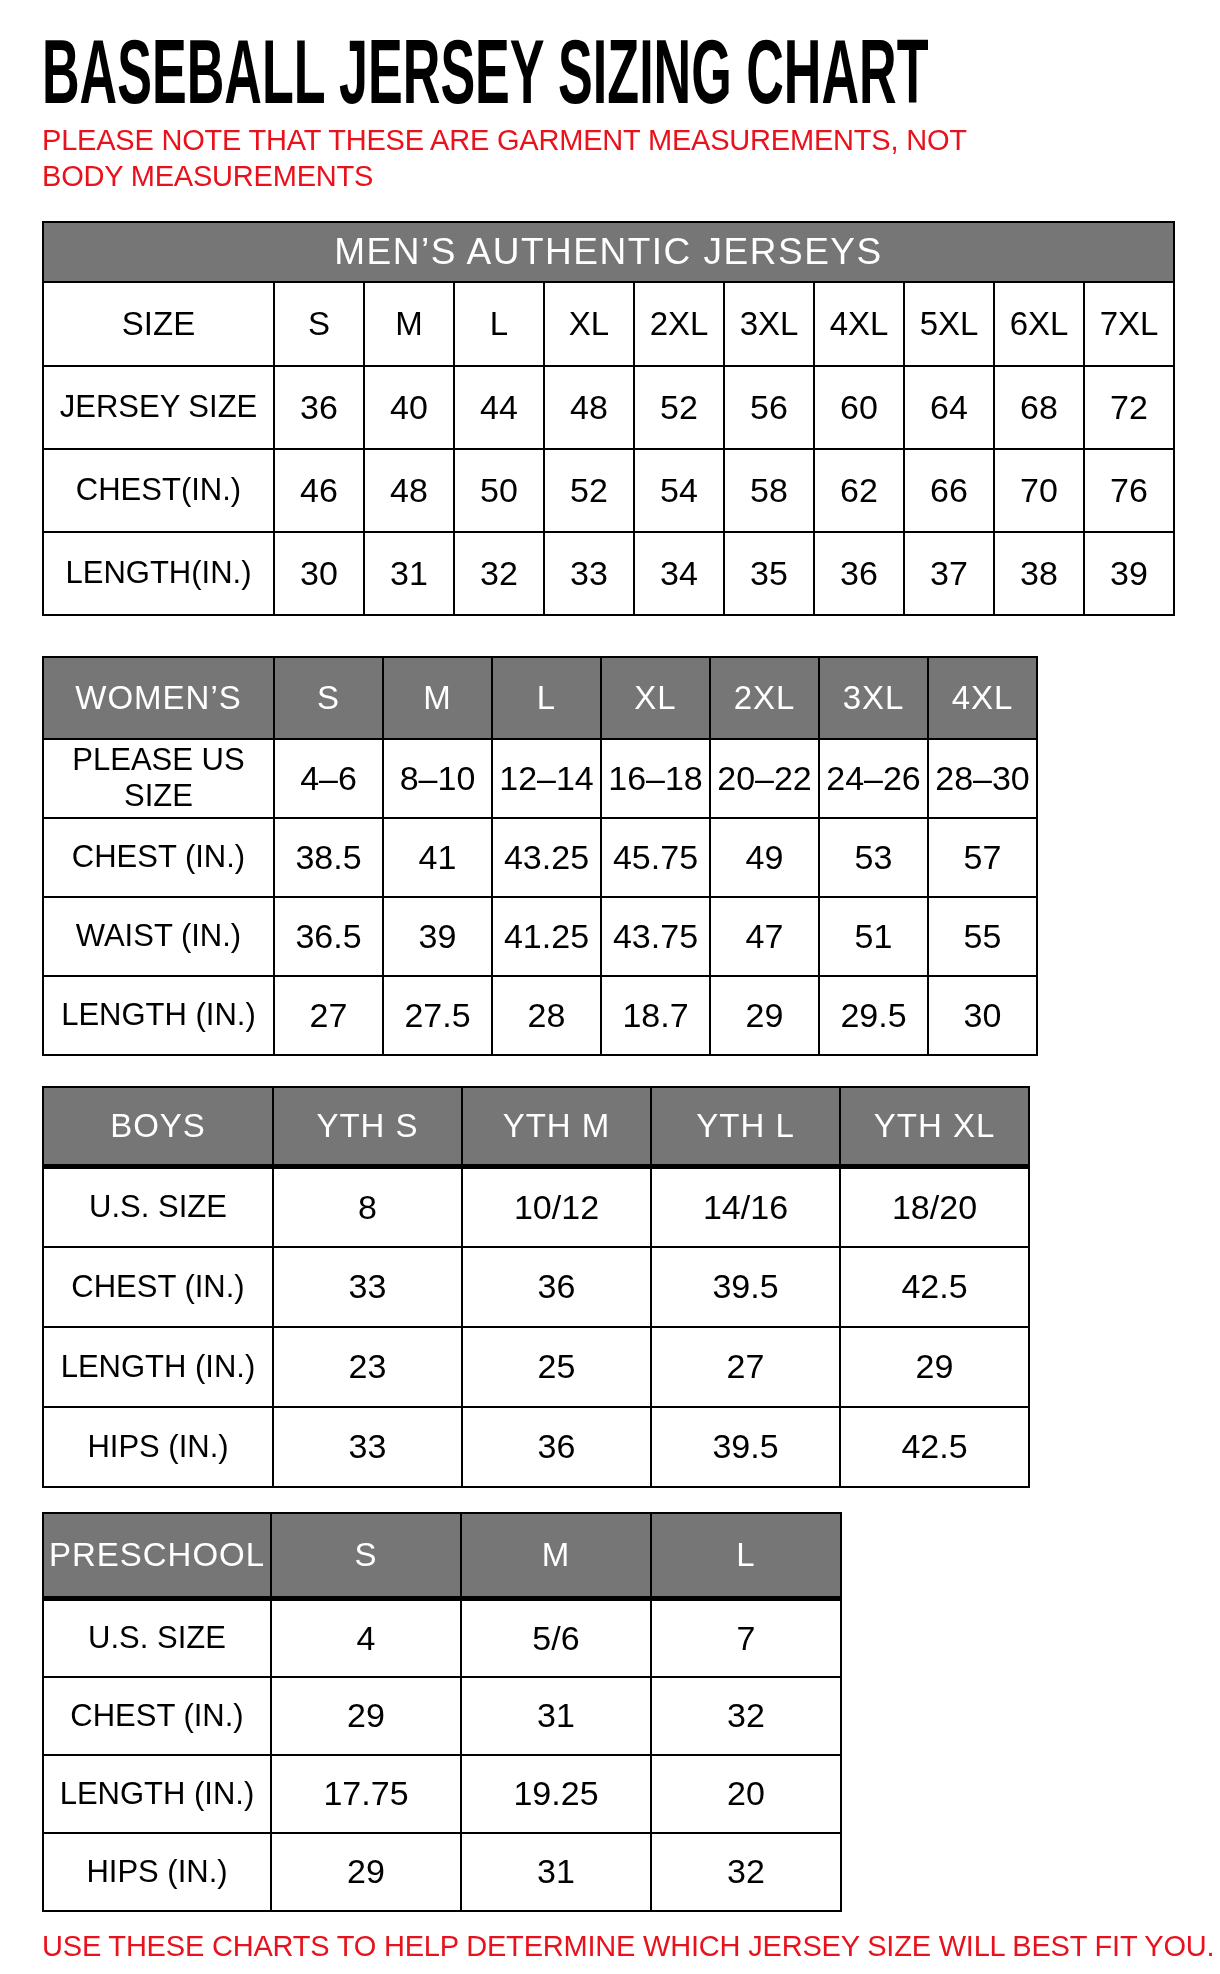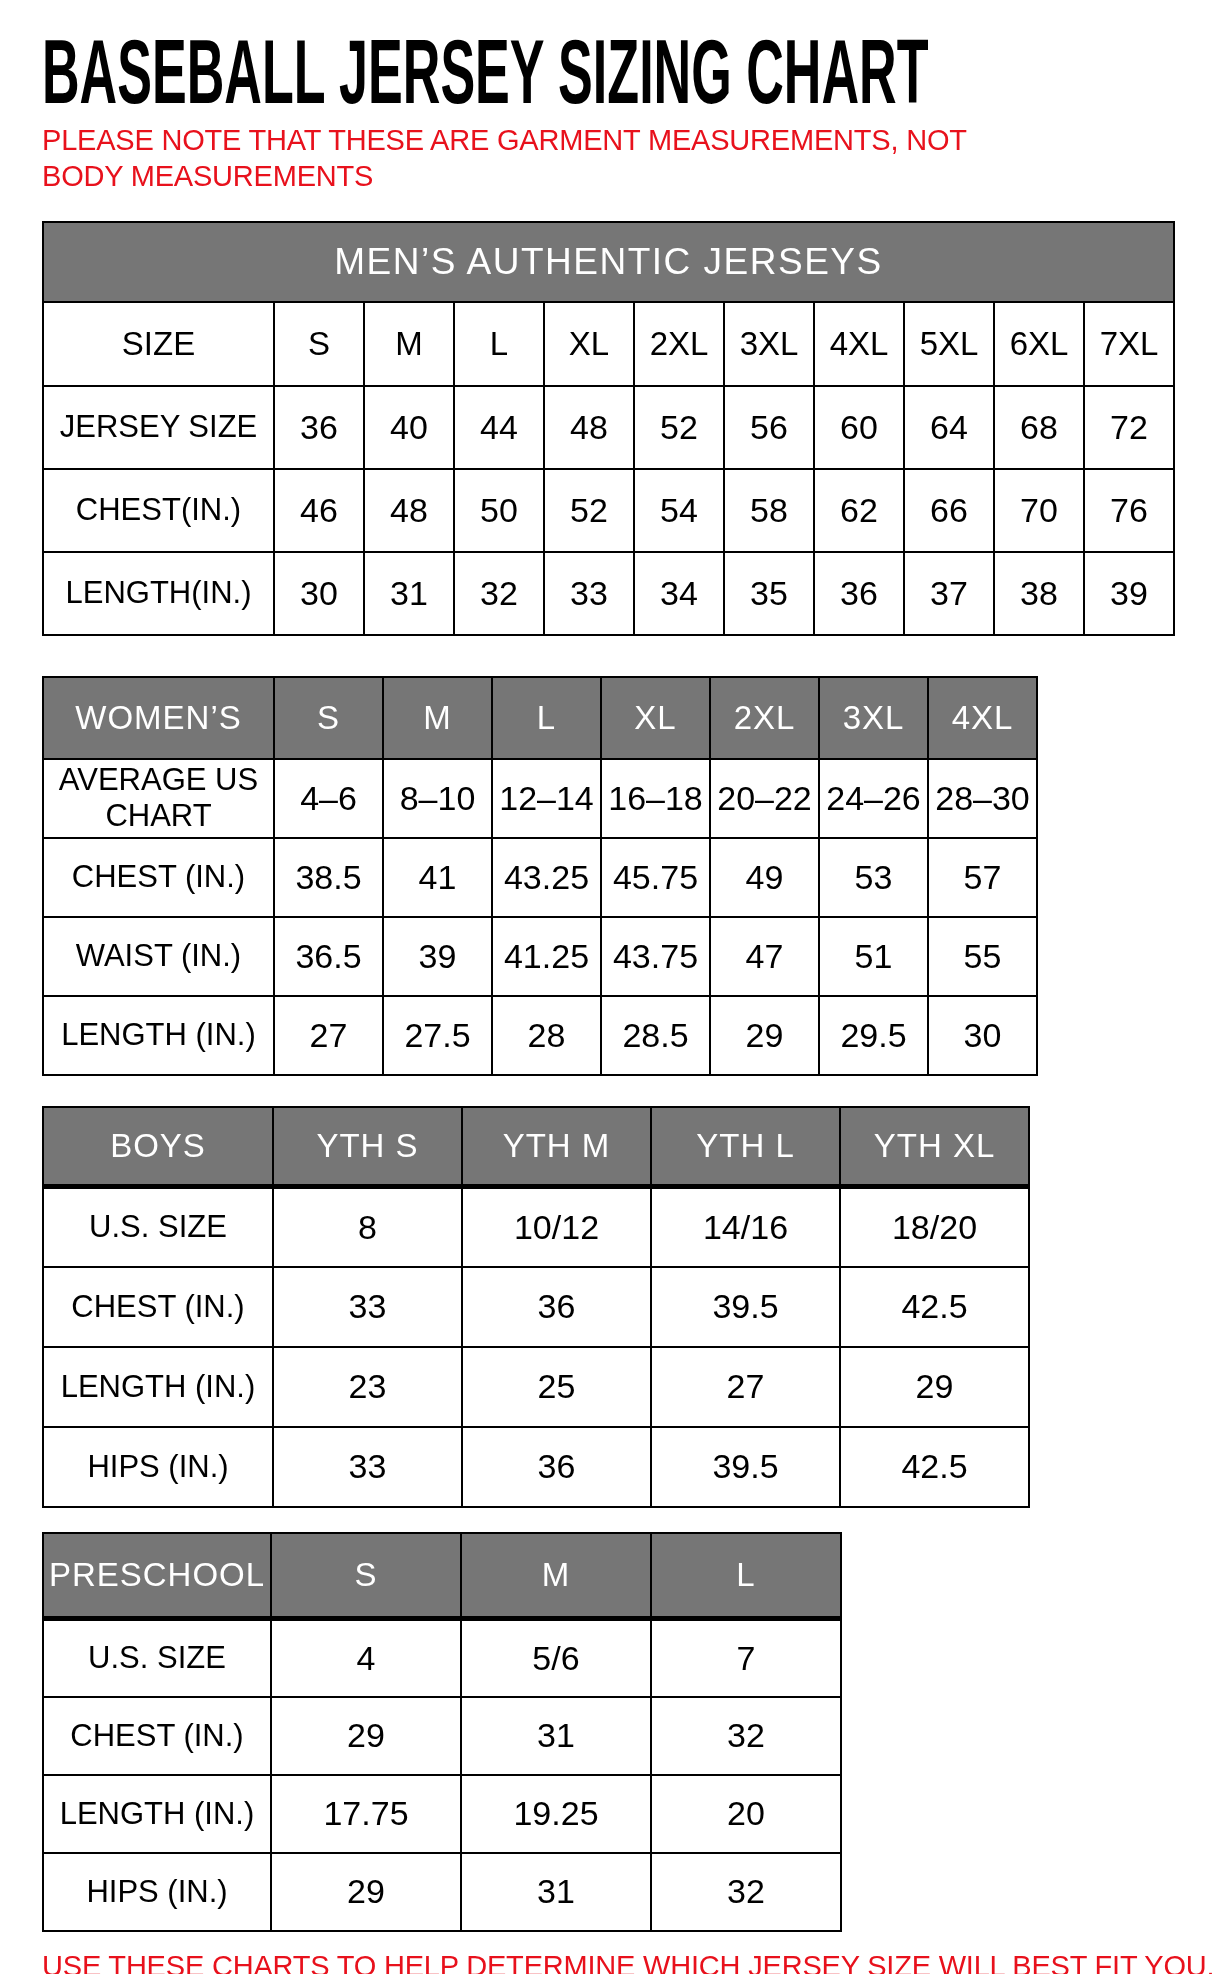--- a/index.html
+++ b/index.html
@@ -41,21 +41,21 @@
     vertical-align:middle;
     font-weight:normal;
     overflow:hidden;
   }
   
   table.sz tr.banner td {
     background:#767676;
     color:#fff;
     font-size:37px;
     letter-spacing:1.5px;
-    height:80px;
+    height:60px;
   }
   
   table.sz tr.hdr.gray th {
     background:#767676;
     color:#fff;
     font-size:33px;
     letter-spacing:1px;
   }
   
   table.sz tr.hdr th { font-size:33px; }
@@ -189,21 +189,21 @@
             <th>M</th>
             <th>L</th>
             <th>XL</th>
             <th>2XL</th>
             <th>3XL</th>
             <th>4XL</th>
           </tr>
         </thead>
         <tbody>
           <tr>
-            <td class="lbl">AVERAGE US CHART</td>
+            <td class="lbl">PLEASE US SIZE</td>
             <td class="val">4–6</td>
             <td class="val">8–10</td>
             <td class="val">12–14</td>
             <td class="val">16–18</td>
             <td class="val">20–22</td>
             <td class="val">24–26</td>
             <td class="val">28–30</td>
           </tr>
           <tr>
             <td class="lbl">CHEST (IN.)</td>
@@ -223,21 +223,21 @@
             <td class="val">43.75</td>
             <td class="val">47</td>
             <td class="val">51</td>
             <td class="val">55</td>
           </tr>
           <tr>
             <td class="lbl">LENGTH (IN.)</td>
             <td class="val">27</td>
             <td class="val">27.5</td>
             <td class="val">28</td>
-            <td class="val">28.5</td>
+            <td class="val">18.7</td>
             <td class="val">29</td>
             <td class="val">29.5</td>
             <td class="val">30</td>
           </tr>
         </tbody>
       </table>
       <table class="sz t-boys">
         <colgroup>
           <col class="c-label">
           <col class="c-data">

